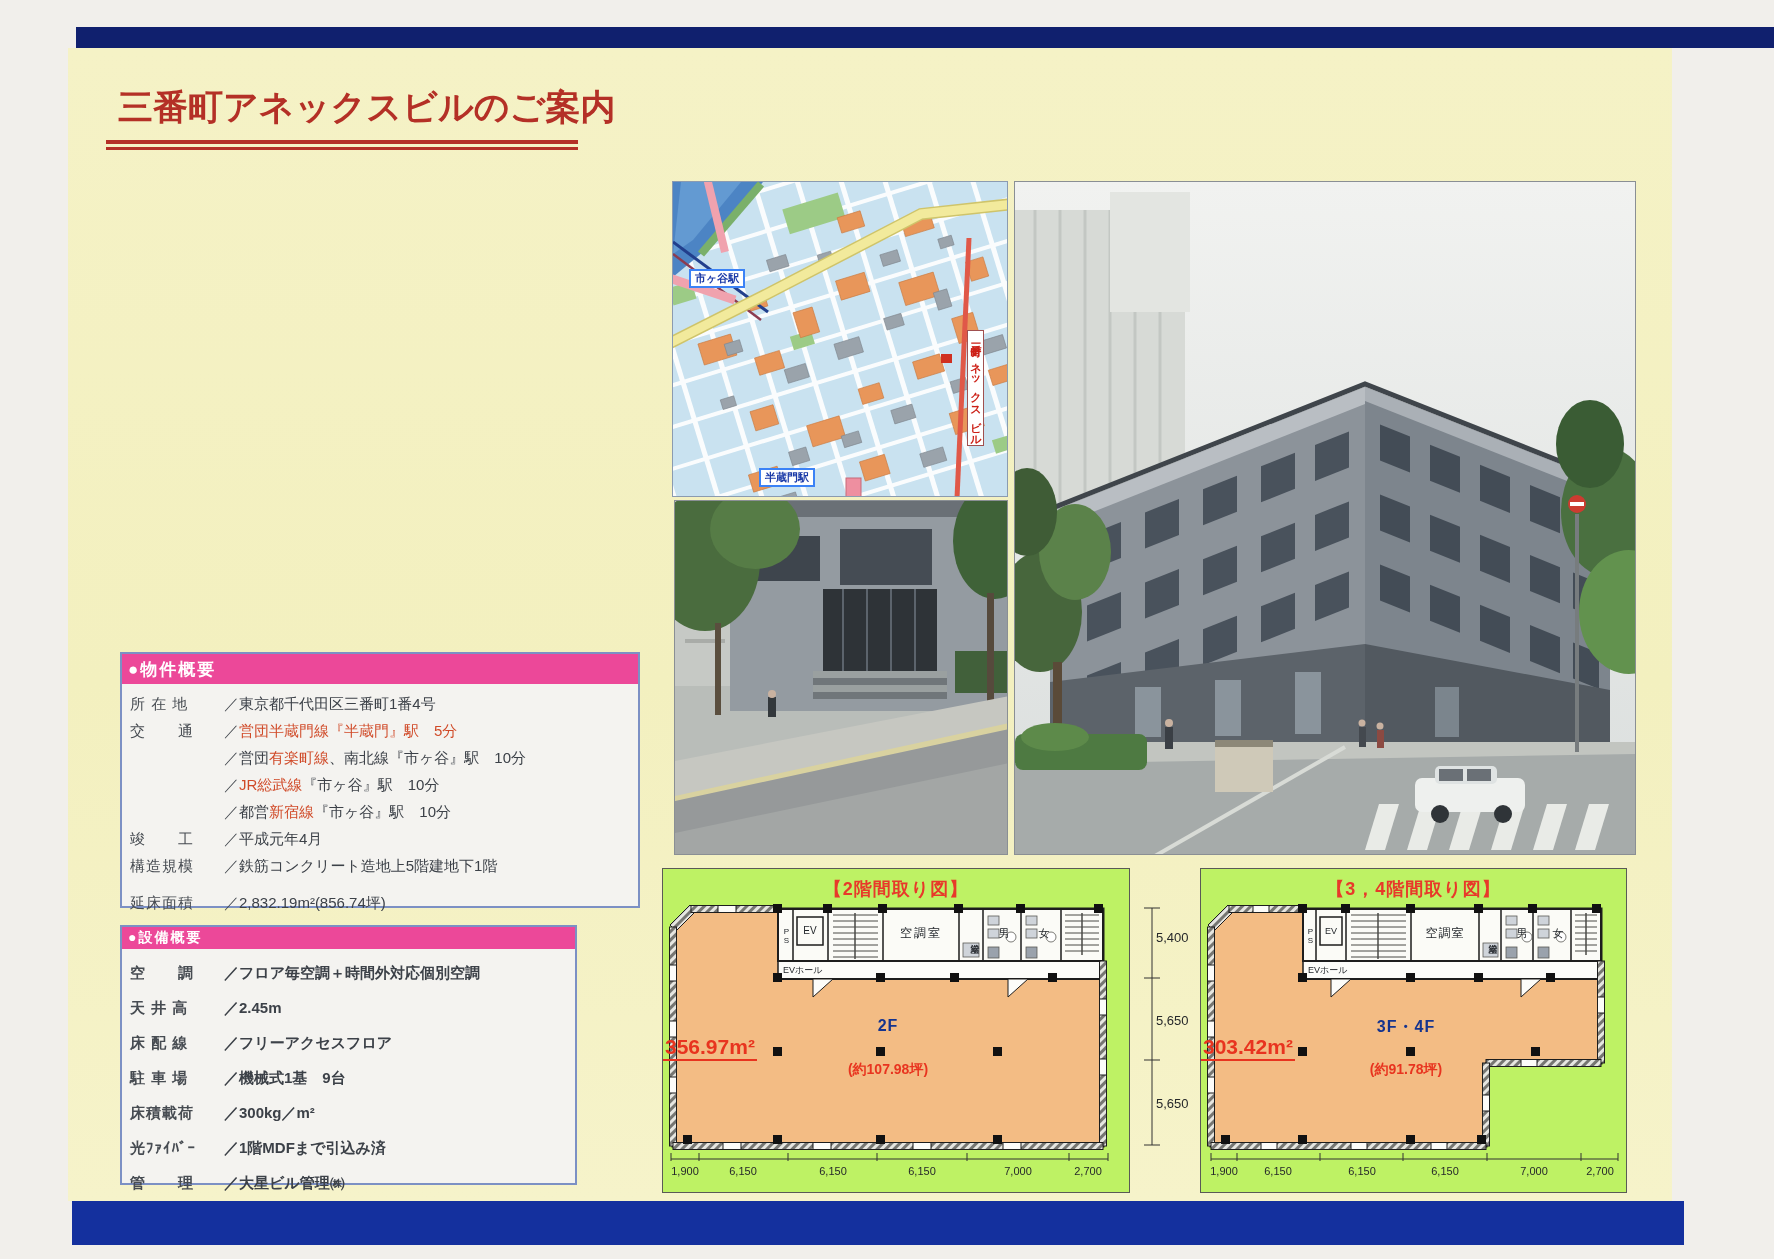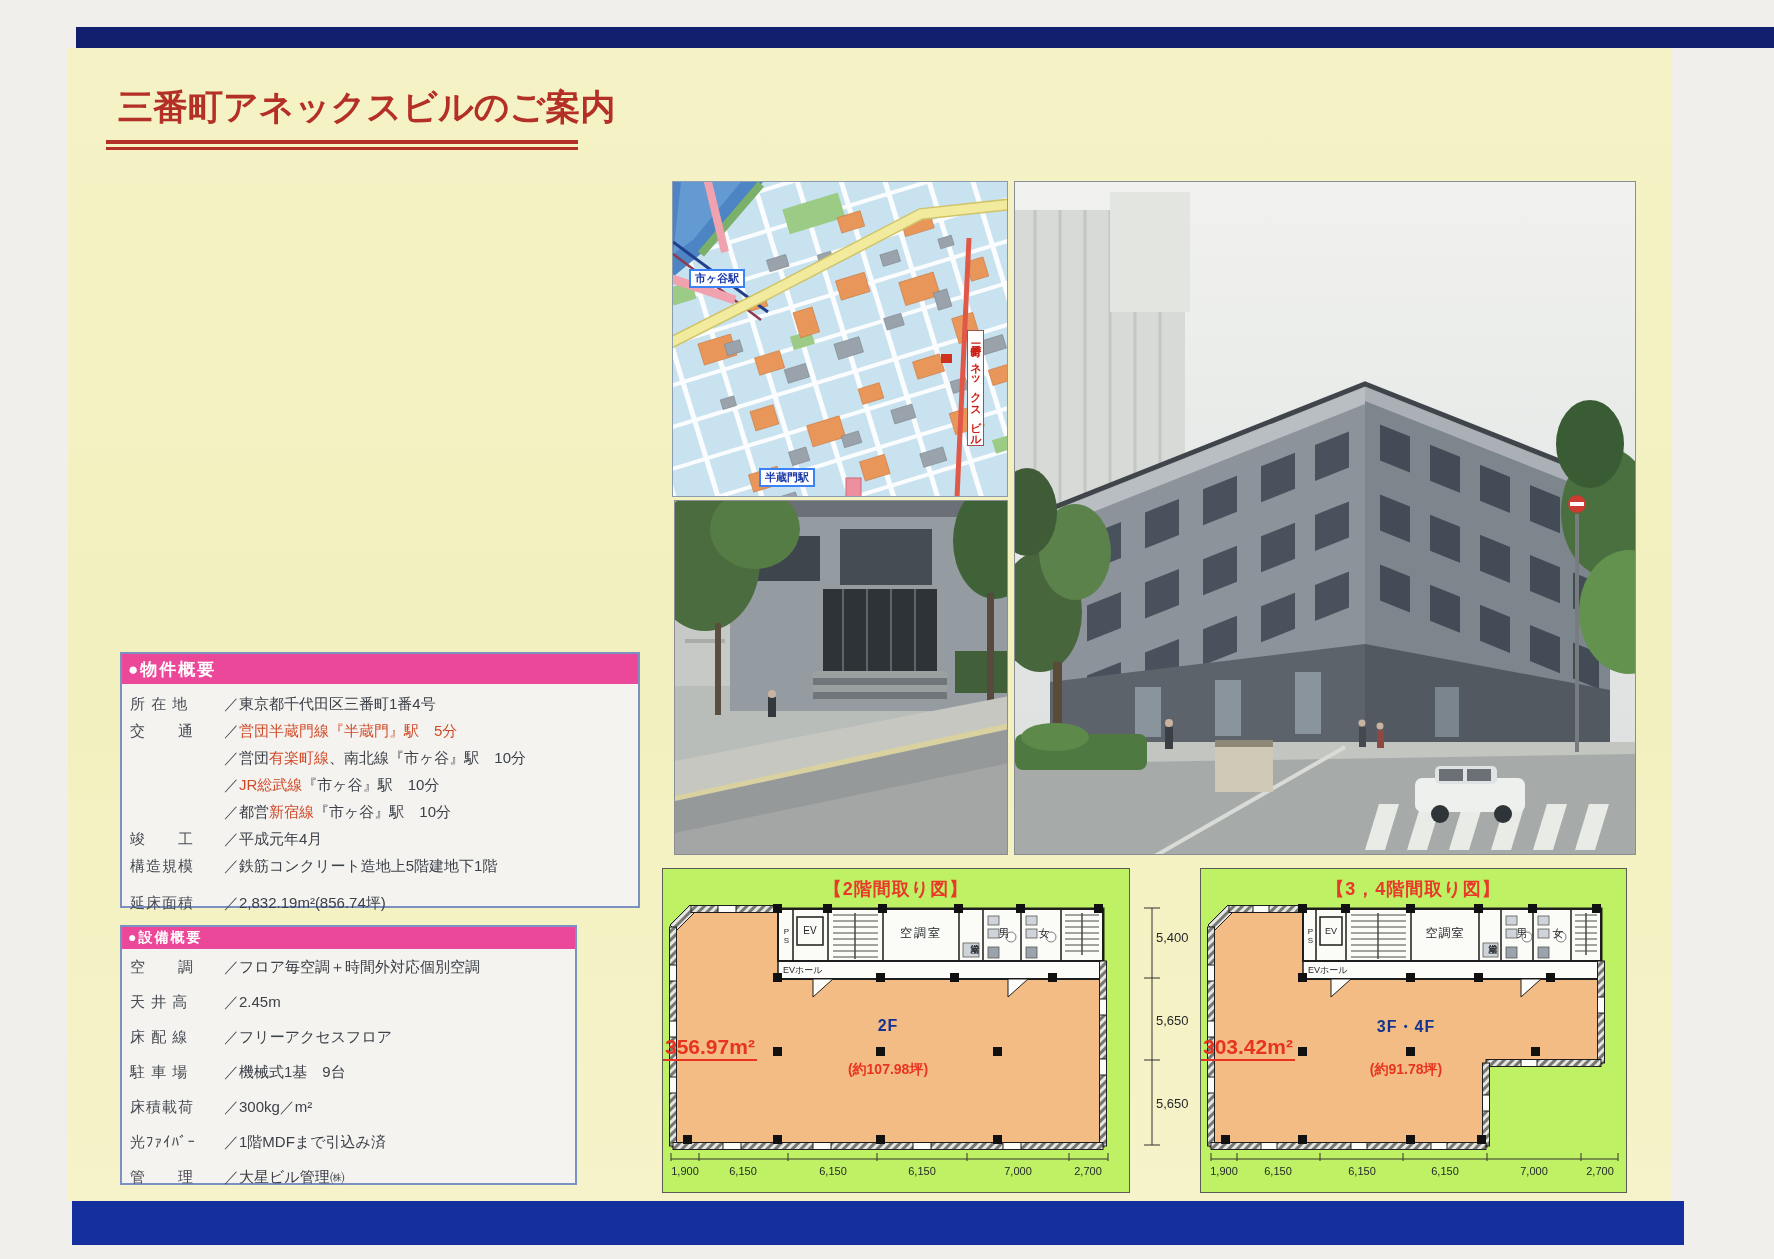--- a/index.html
+++ b/index.html
@@ -324,21 +324,21 @@
       <div class="prow"><span class="plabel"></span><span class="pval"><span>／</span><span class="vred">JR総武線</span><span>『市ヶ谷』駅　10分</span></span></div>
       <div class="prow"><span class="plabel"></span><span class="pval"><span>／都営</span><span class="vred">新宿線</span><span>『市ヶ谷』駅　10分</span></span></div>
       <div class="prow"><span class="plabel">竣　　工</span><span class="pval"><span>／平成元年4月</span><span class="vred"></span><span></span></span></div>
       <div class="prow"><span class="plabel">構造規模</span><span class="pval"><span>／鉄筋コンクリート造地上5階建地下1階</span><span class="vred"></span><span></span></span></div>
       <div class="prow gap-big"><span class="plabel">延床面積</span><span class="pval"><span>／2,832.19m²(856.74坪)</span><span class="vred"></span><span></span></span></div>
     </div>
   </div>
 
   <div class="abs info-box" id="facility-box">
     <div class="info-header">●設備概要</div>
-    <div class="rows" style="padding-top:10px;">
+    <div class="rows" style="padding-top:16px;font-weight:bold;">
       <div class="frow"><span class="flabel">空　　調</span><span>／フロア毎空調＋時間外対応個別空調</span></div>
       <div class="frow"><span class="flabel">天 井 高</span><span>／2.45m</span></div>
       <div class="frow"><span class="flabel">床 配 線</span><span>／フリーアクセスフロア</span></div>
       <div class="frow"><span class="flabel">駐 車 場</span><span>／機械式1基　9台</span></div>
       <div class="frow"><span class="flabel">床積載荷</span><span>／300kg／m²</span></div>
       <div class="frow"><span class="flabel">光ﾌｧｲﾊﾞｰ</span><span>／1階MDFまで引込み済</span></div>
       <div class="frow"><span class="flabel">管　　理</span><span>／大星ビル管理㈱</span></div>
     </div>
   </div>
 

